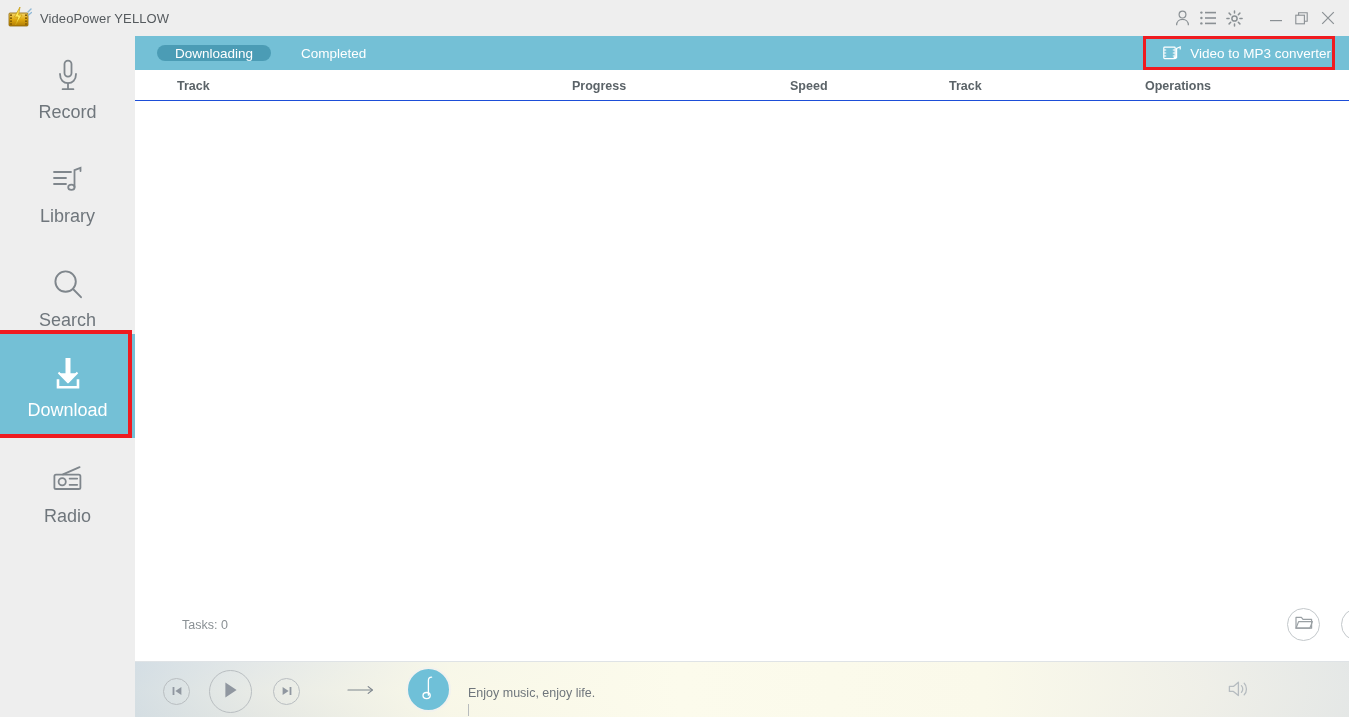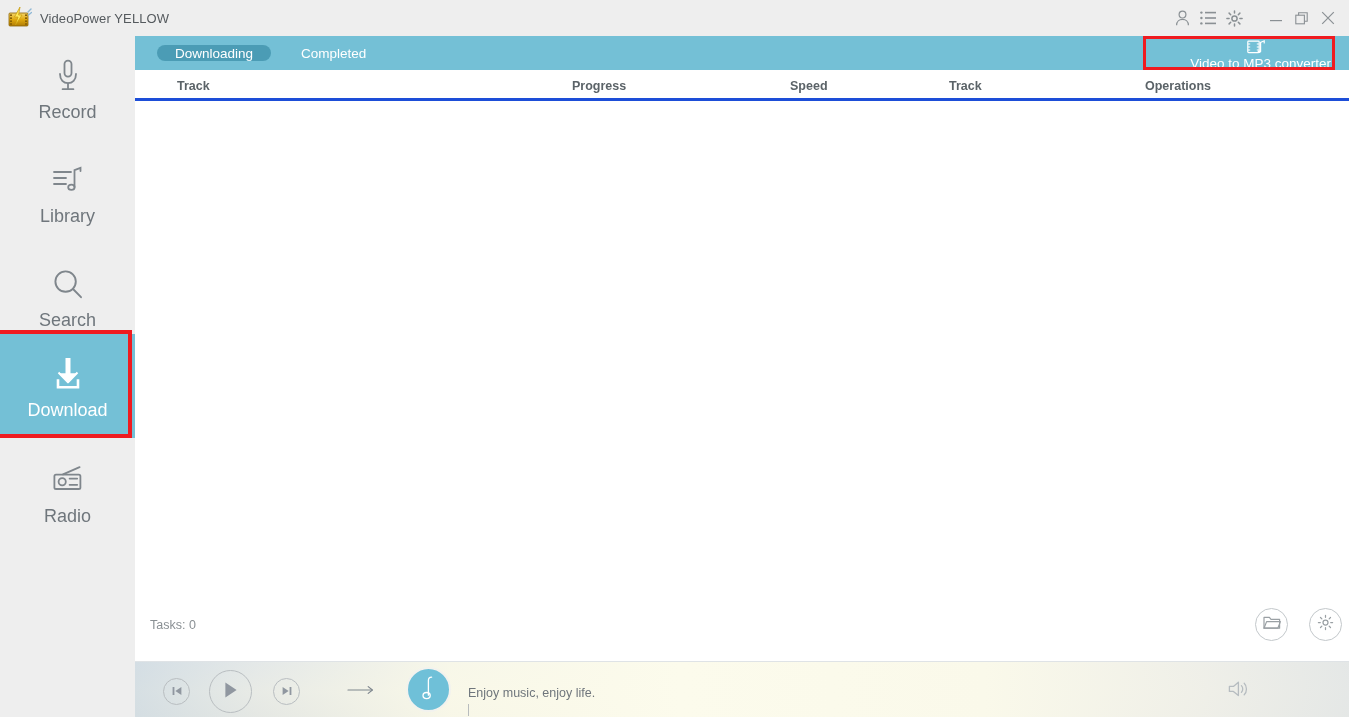--- a/index.html
+++ b/index.html
@@ -126,33 +126,32 @@
   .tabbar-spacer { flex: 1; }
 
   .converter-btn {
     display: flex; align-items: center;
     height: 28px;
     margin-right: 18px;
     color: #ffffff;
     font-size: 13.5px;
     cursor: default;
     white-space: nowrap;
-    flex-direction: column;
   }
   .converter-btn .cv-icon {
     margin-right: 9px;
     display: flex; align-items: center;
   }
 
   
   .table-head {
     position: relative;
     height: 31px;
     background: #ffffff;
-    border-bottom: 3px solid #1d4ed8;
+    border-bottom: 1px solid #1d4ed8;
   }
   .th {
     position: absolute; top: 0;
     height: 31px;
     display: flex; align-items: center;
     font-size: 12.5px;
     font-weight: 700;
     color: #5b6368;
     white-space: nowrap;
     cursor: default;
@@ -167,20 +166,21 @@
     position: relative;
     height: 523px;
     background: #ffffff;
   }
 
   
   .main-footer {
     position: relative;
     height: 36px;
     background: #ffffff;
+    margin-left: 32px;
   }
   .tasks-label {
     position: absolute; left: 15px; top: -6px;
     font-size: 12.5px;
     color: #8a9094;
     white-space: nowrap;
   }
   .round-btn {
     position: absolute; top: -16px;
     width: 33px; height: 33px;

